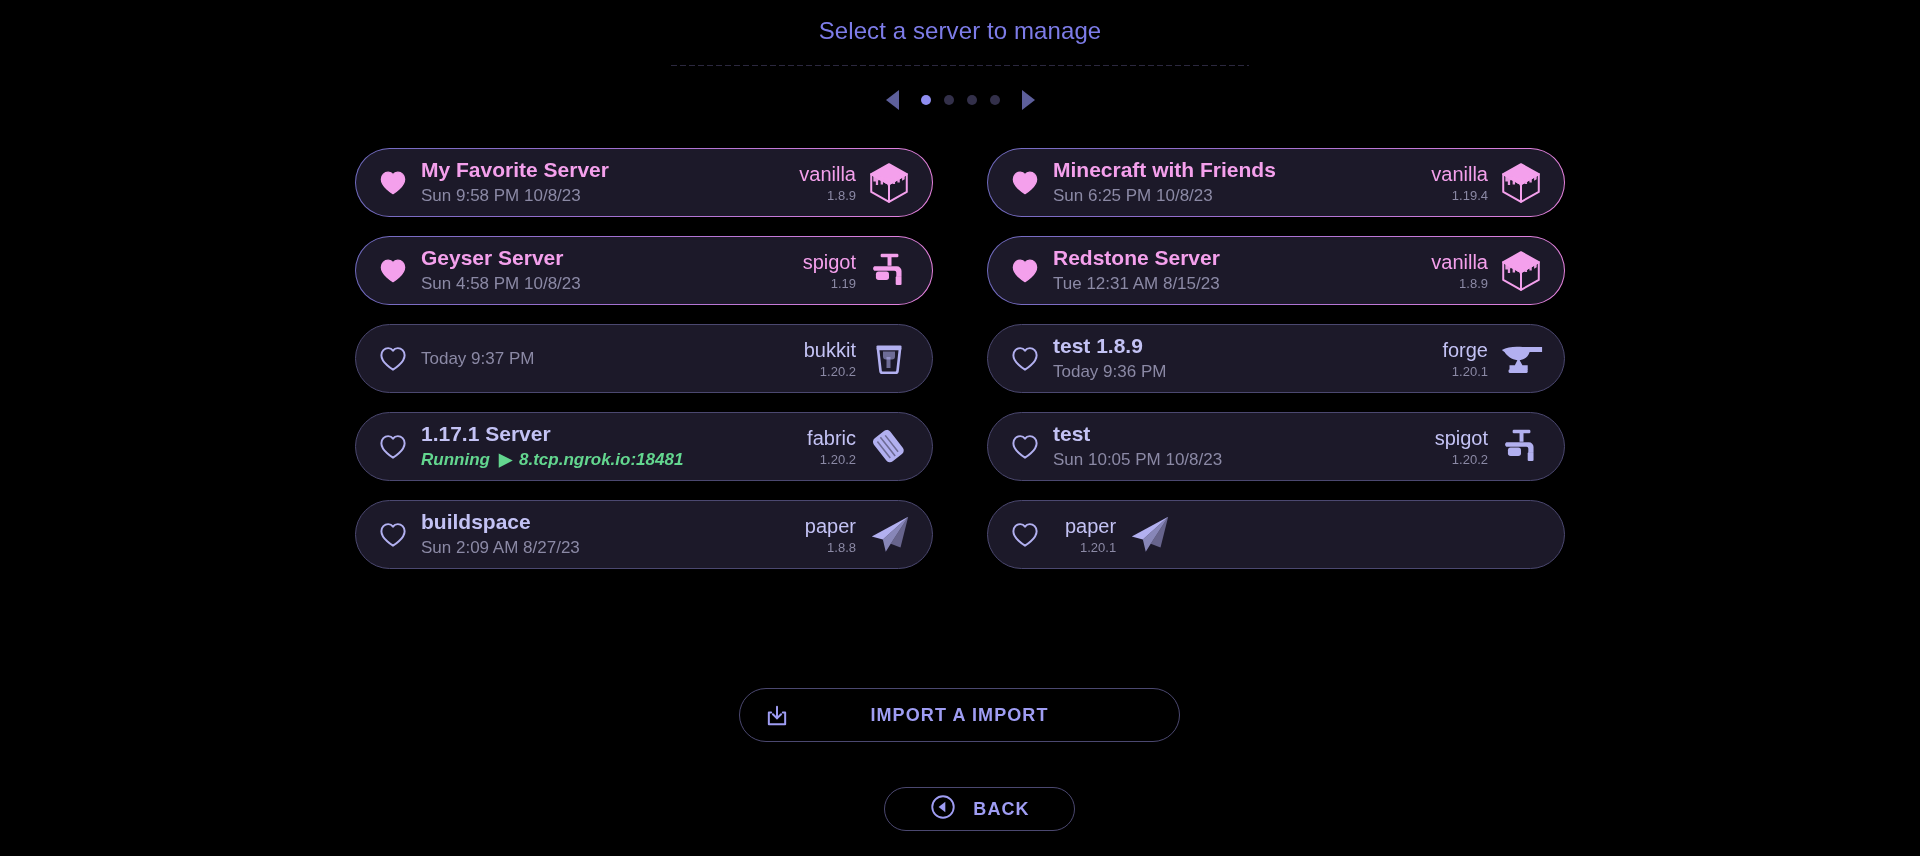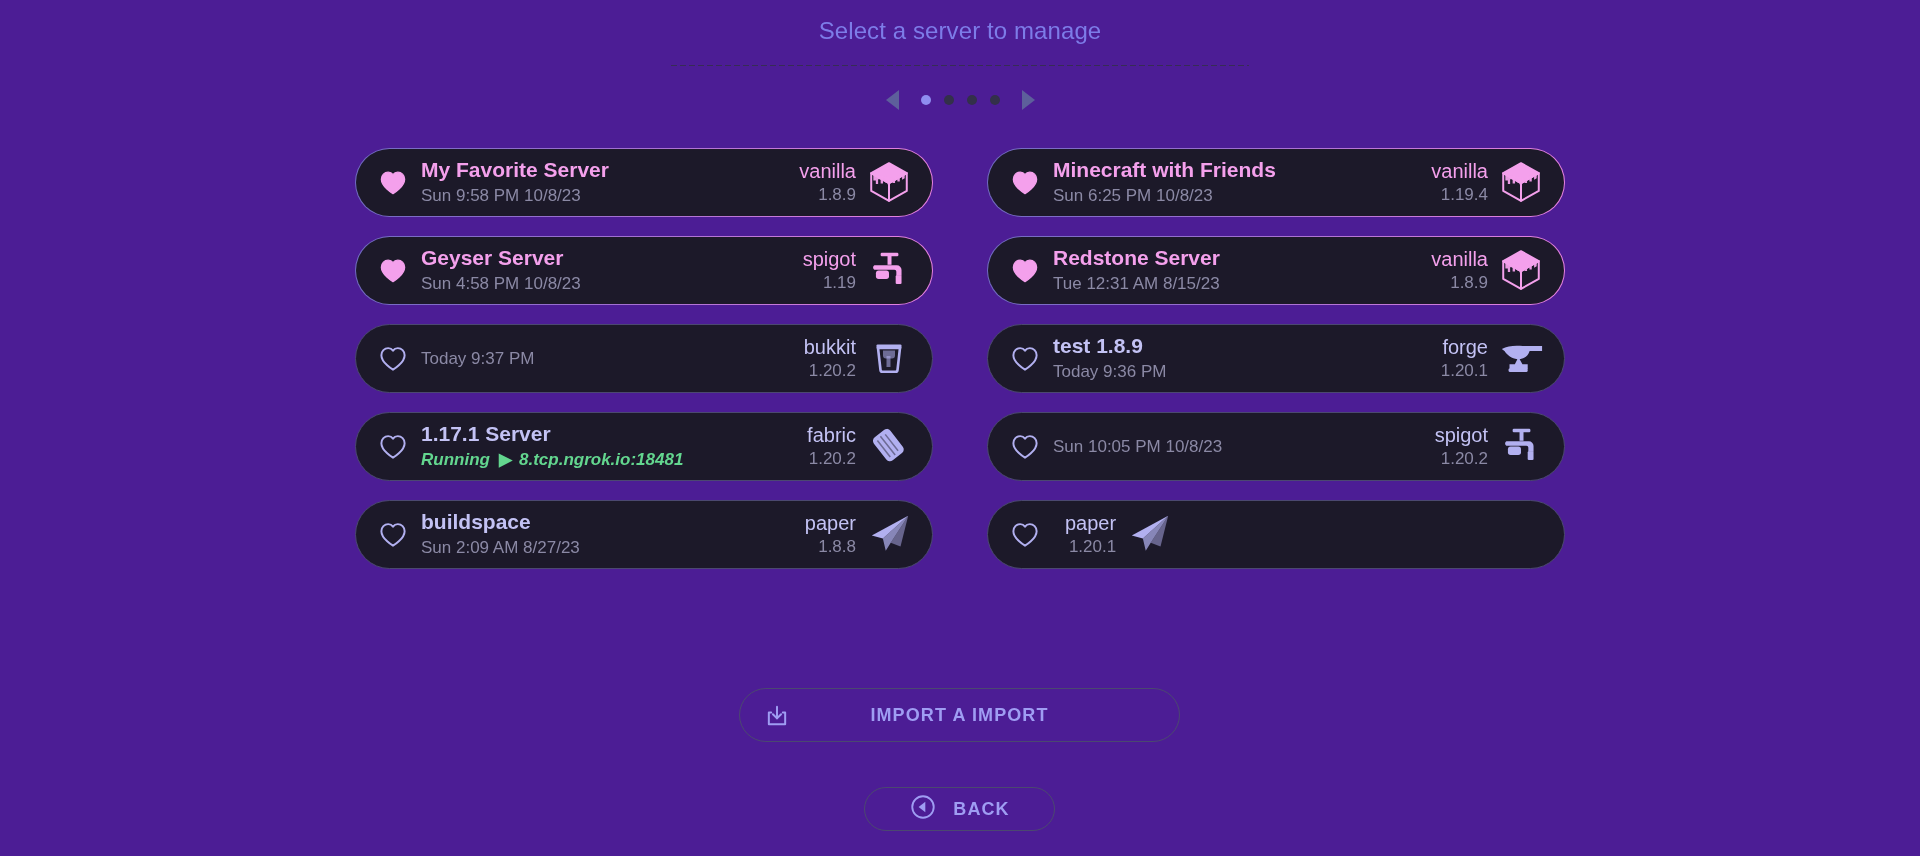--- a/index.html
+++ b/index.html
@@ -5,21 +5,22 @@
   * { box-sizing: border-box; margin: 0; padding: 0; }
   html, body {
     width: 1920px; height: 856px;
     background: #1e1b2b;
     font-family: "Liberation Sans", sans-serif;
     overflow: hidden;
   }
   #app {
     position: relative;
     width: 1920px; height: 856px;
-    background: #4c1d95;
+    background: #000000;
+    text-decoration: underline;
   }
 
   
   .page-title {
     text-align: center;
     color: #7d7ce8;
     font-size: 24px;
     font-weight: 400;
     letter-spacing: .1px;
     padding-top: 17px;
@@ -135,21 +136,21 @@
     margin-left: 12px;
   }
   .soft-meta { text-align: right; line-height: 1.2; }
   .soft-name {
     font-size: 20px;
     color: #c3c2f4;
     font-weight: 400;
   }
   .fav .soft-name { color: #f4a0ec; }
   .soft-version {
-    font-size: 17px;
+    font-size: 13px;
     color: #8b89a5;
     margin-top: 2px;
   }
   .soft-icon {
     width: 46px; height: 46px;
     display: flex; align-items: center; justify-content: center;
   }
   .soft-icon svg { display: block; }
 
   
@@ -166,21 +167,21 @@
   .import-icon { position: absolute; left: 23px; top: 13px; }
   .import-label {
     color: #9f9df3;
     font-size: 18px;
     font-weight: 700;
     letter-spacing: 1.1px;
   }
 
   .back-btn {
     position: absolute;
-    left: 864px; top: 787px;
+    left: 884px; top: 787px;
     width: 191px; height: 44px;
     border-radius: 22px;
     border: 1.4px solid #4b4870;
     background: transparent;
     display: flex; align-items: center; justify-content: center;
     gap: 16px;
     cursor: pointer;
   }
   .back-label {
     color: #9f9df3;
@@ -393,20 +394,21 @@
           </div>
         </div>
       </div>
       <div class="server-card">
         <div class="heart-btn">
           <svg width="30" height="30" viewBox="0 0 32 32">
     <path d="M16 27.4 C16 27.4 3.6 20.1 3.6 11.9 C3.6 7.6 6.9 4.4 10.9 4.4 C13.4 4.4 15.1 5.8 16 7.1 C16.9 5.8 18.6 4.4 21.1 4.4 C25.1 4.4 28.4 7.6 28.4 11.9 C28.4 20.1 16 27.4 16 27.4 Z" fill="none" stroke="#b2b0f0" stroke-width="2.1" stroke-linejoin="round"></path>
   </svg>
         </div>
         <div class="card-text">
+          <div class="card-name">test</div>
           <div class="card-sub">Sun 10:05 PM 10/8/23</div>
         </div>
         <div class="card-soft">
           <div class="soft-meta">
             <div class="soft-name">spigot</div>
             <div class="soft-version">1.20.2</div>
           </div>
           <div class="soft-icon">
             <svg width="46" height="46" viewBox="0 0 44 44" fill="#b2b0f0">
         <rect x="14" y="5.5" width="17" height="3.4" rx="1.2"></rect>

